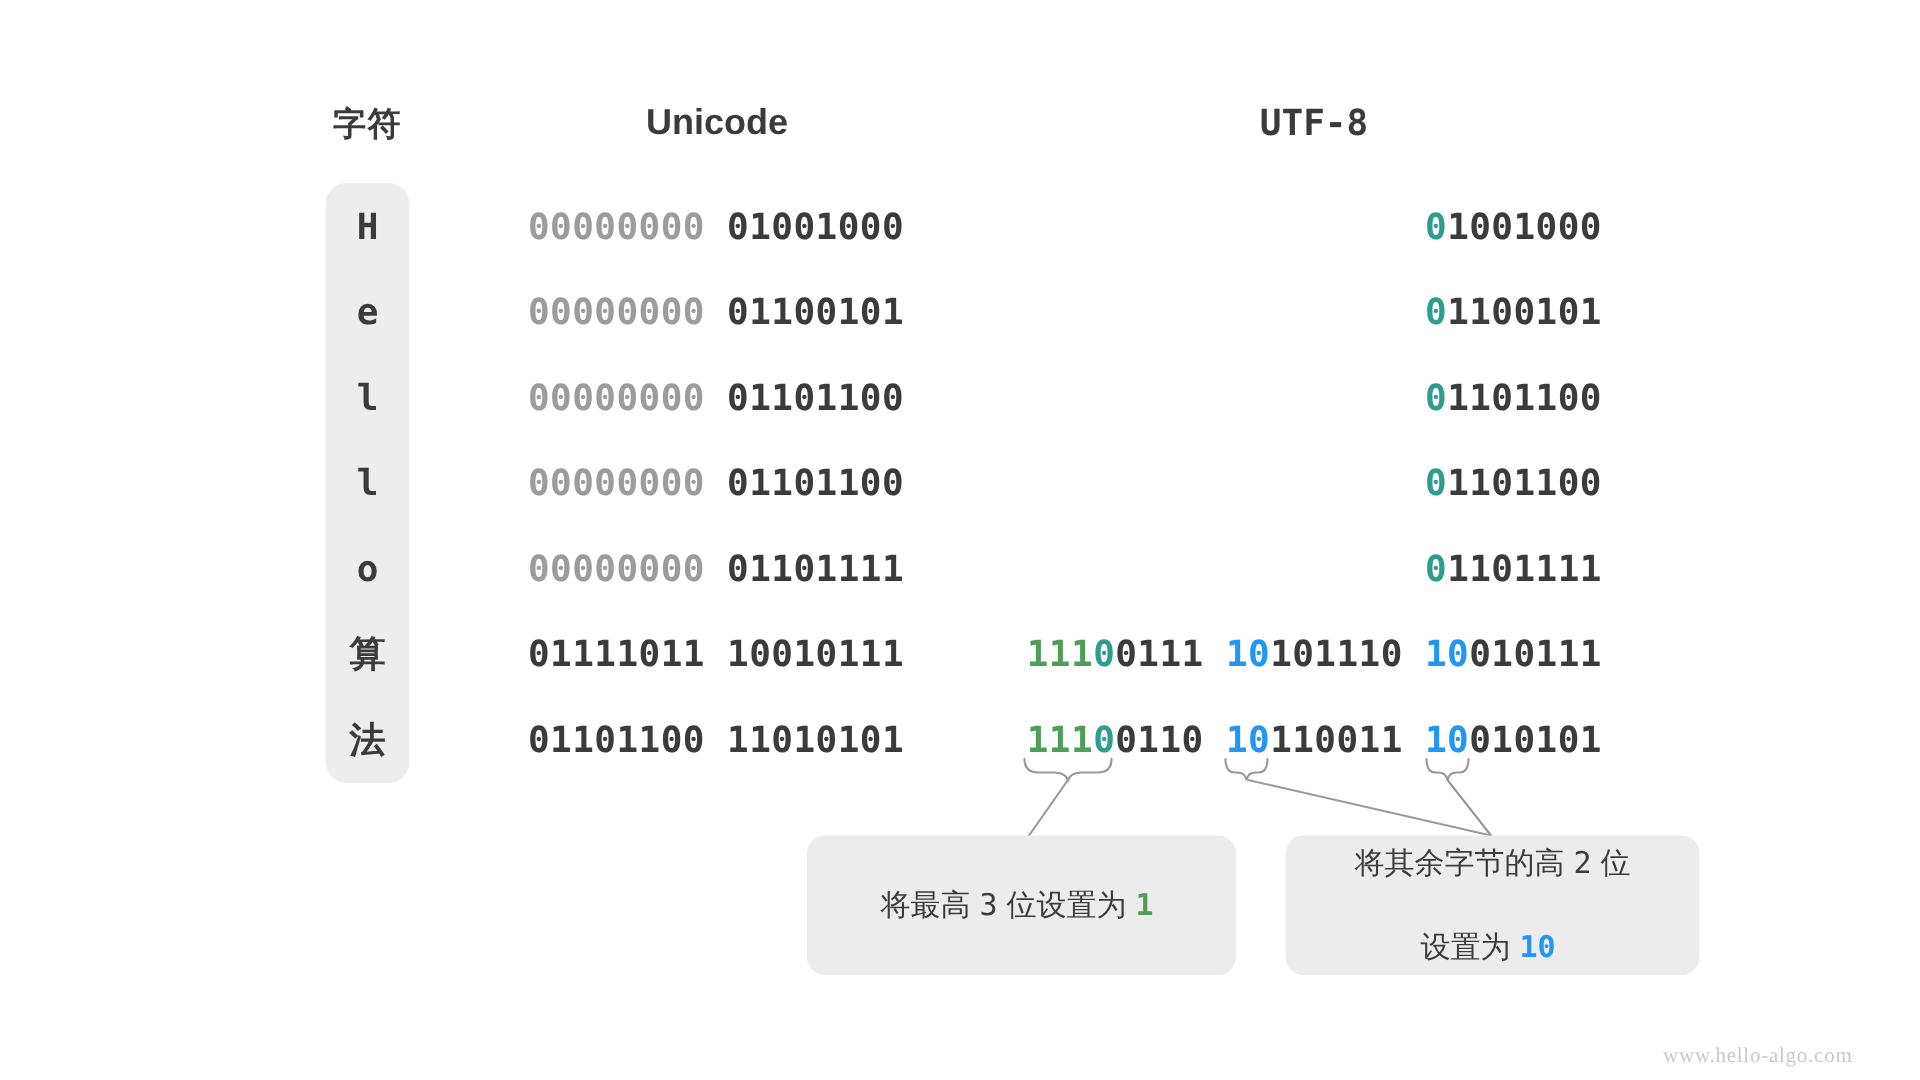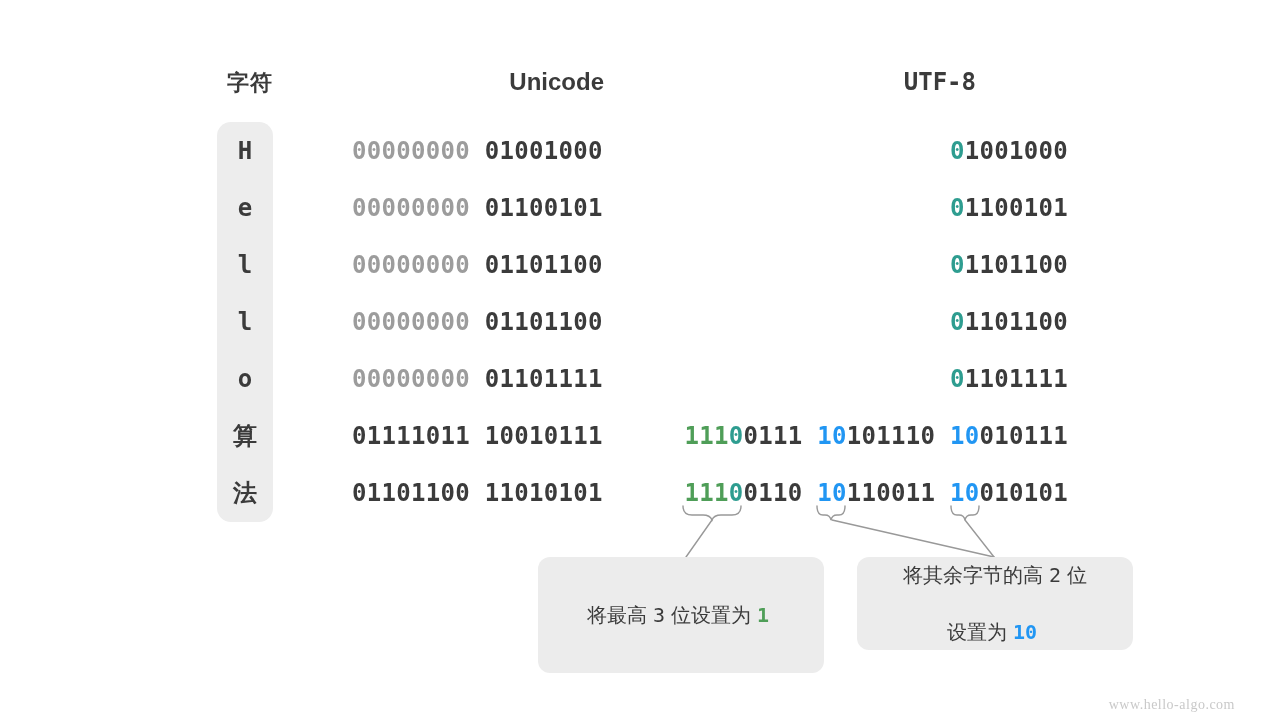--- a/index.html
+++ b/index.html
@@ -1,20 +1,20 @@
 <!DOCTYPE html>
 <html style="--dark: #3b3b3b; --gray: #9c9c9c; --green: #4f9e58; --teal: #2e9d90; --blue: #2196f3; --pill_bg: #ededed; --box_bg: #ececec; --line: #999999; --watermark: #c9c9c9;"><head>
 <meta charset="utf-8">
 <style>
   html,body{margin:0;padding:0;background:#ffffff;}
   body{width:1280px;height:720px;font-family:"Liberation Sans",sans-serif;}
   .stage{position:relative;width:1280px;height:720px;background:#ffffff;overflow:hidden;}
 
   
-  .col-h{position:absolute;top:68px;font-weight:bold;color:var(--dark);text-align:right;}
+  .col-h{position:absolute;top:68px;font-weight:bold;color:var(--dark);text-align:center;}
   #h-char{left:217px;width:56px;font-size:22px;letter-spacing:1px;}
   #h-unicode{left:352px;width:252px;font-family:Liberation Sans, sans-serif;font-size:24px;}
   #h-utf8{left:776px;width:200px;font-family:"DejaVu Sans Mono",monospace;font-size:24px;}
 
   
   .char-pill{position:absolute;left:217px;top:122px;width:56px;height:400px;
              background:var(--pill_bg);border-radius:14px;}
 
   
   #rows{position:absolute;left:0;top:122px;width:1280px;height:400px;
@@ -36,21 +36,21 @@
   .seg-blue{color:var(--blue);}
 
   
   #annot{position:absolute;left:0;top:0;width:1280px;height:720px;pointer-events:none;}
   #annot path{stroke:var(--line);stroke-width:1.4;fill:none;stroke-linecap:round;}
 
   
   .callout{position:absolute;background:var(--box_bg);border-radius:12px;
            display:flex;flex-direction:column;align-items:center;justify-content:center;
            font-size:20px;line-height:36px;color:var(--dark);}
-  #callout-left{left:538px;top:557px;width:286px;height:116px;}
+  #callout-left{left:538px;top:557px;width:286px;height:93px;}
   #callout-right{left:857px;top:557px;width:276px;height:93px;justify-content:space-between;}
   .callout .line{white-space:pre;}
   .seg-num{font-family:"DejaVu Sans Mono",monospace;margin:0 6px;}
   .seg-green-num{font-family:"DejaVu Sans Mono",monospace;margin:0 6px;
                  color:var(--green);font-weight:bold;}
   .seg-blue-num{font-family:"DejaVu Sans Mono",monospace;margin:0 6px;
                 color:var(--blue);font-weight:bold;}
 
   
   .watermark{position:absolute;right:45px;top:697px;

